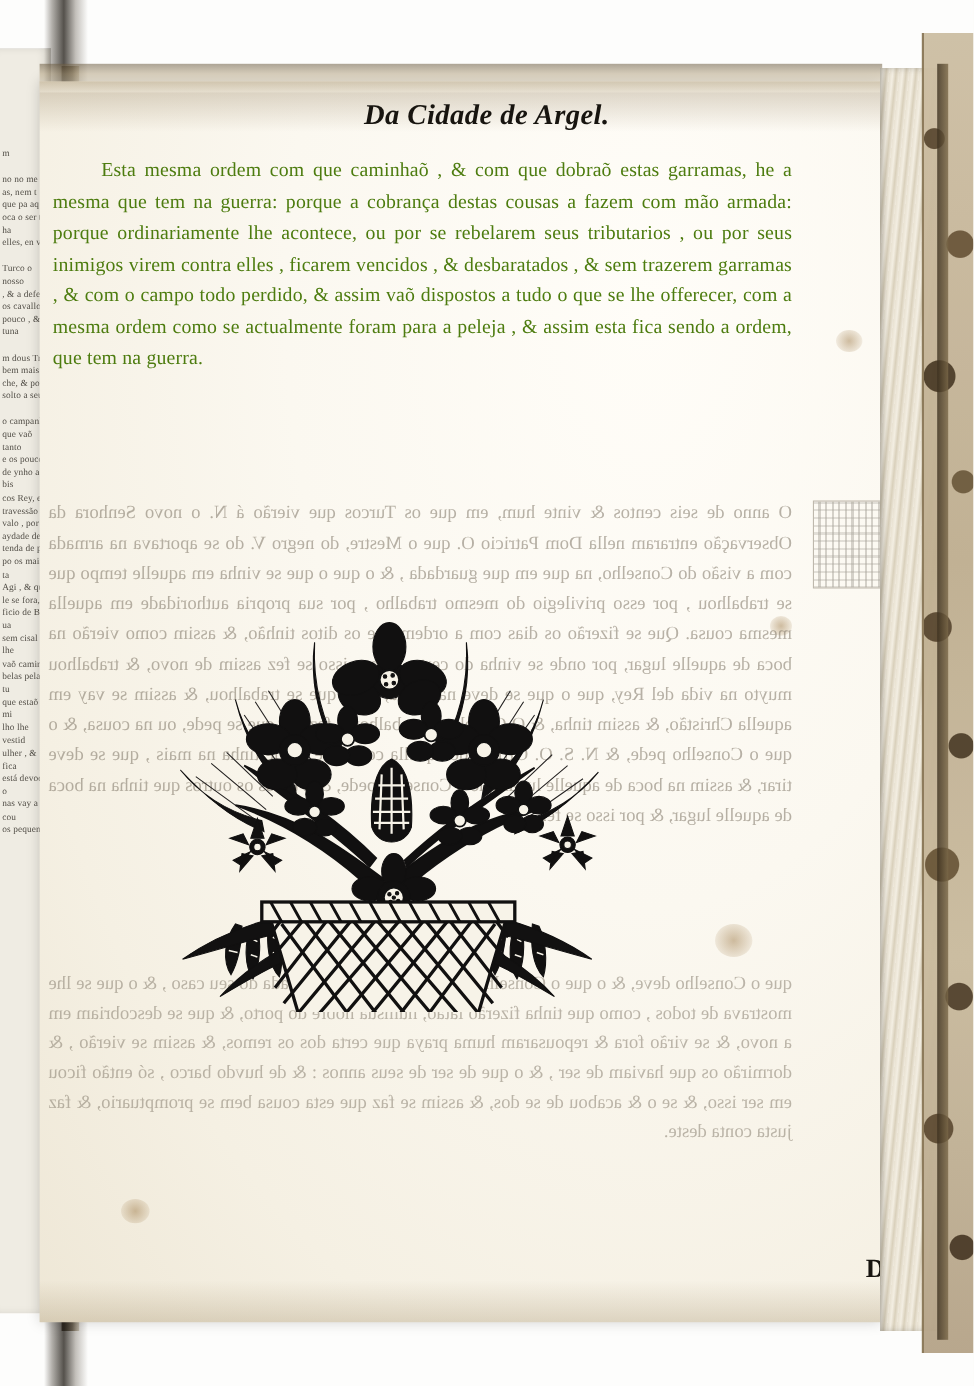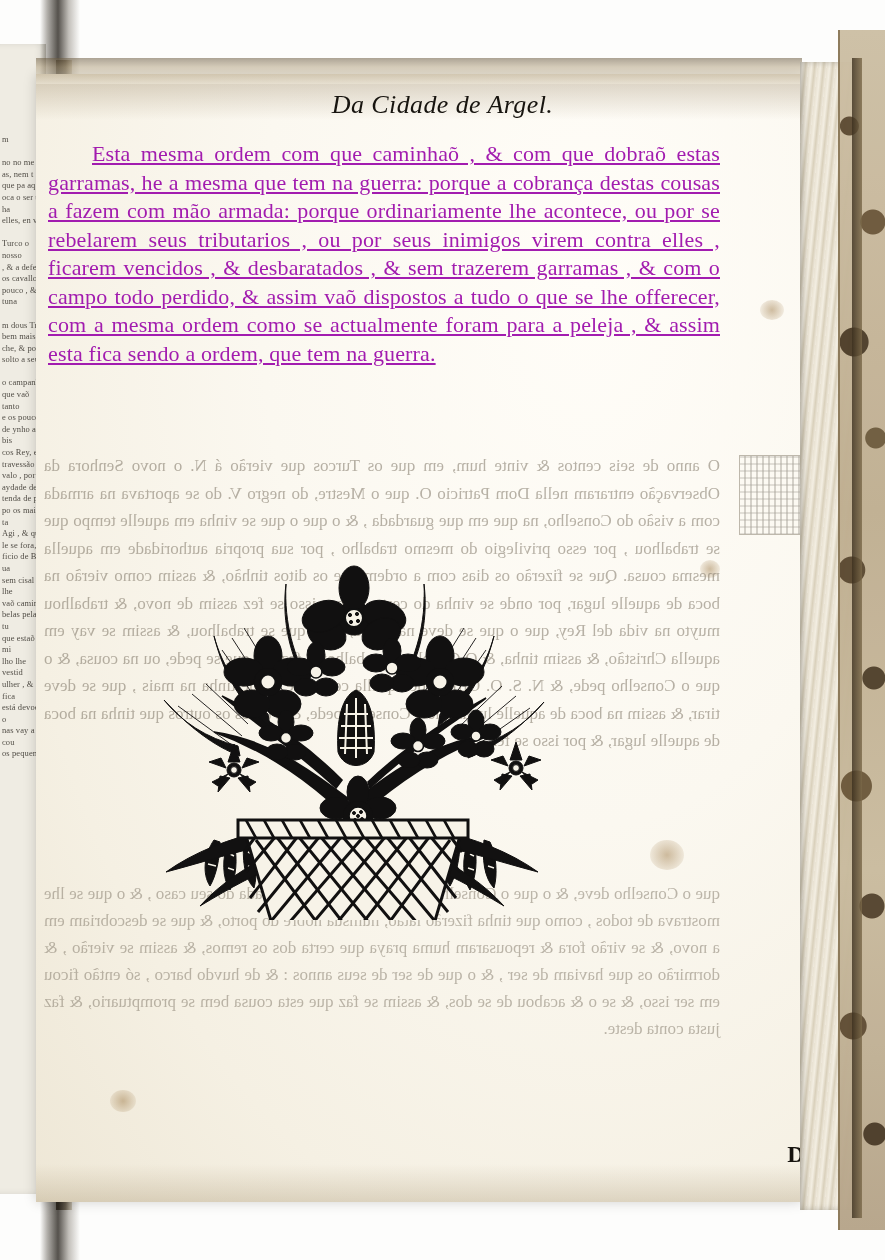--- a/index.html
+++ b/index.html
@@ -157,20 +157,21 @@
     background: linear-gradient(to right, #3b2f1e, #7b6949);
     opacity: 0.8;
   }
 
   
   .header {
     position: absolute;
     left: 0; right: 0;
     top: 90px;
     height: 34px;
+    font-weight: bold;
   }
   .running-title {
     position: absolute;
     left: 0; right: 0;
     text-align: center;
     font-style: italic;
     font-size: 26px;
     letter-spacing: 0.4px;
     color: #17140f;
     font-family: "Liberation Serif", serif;
@@ -182,27 +183,26 @@
     font-size: 24px;
     color: #17140f;
     letter-spacing: 1px;
   }
 
   .body-text {
     position: absolute;
     left: 48px;
     top: 140px;
     width: 672px;
-    font-size: 22px;
+    font-size: 18px;
     line-height: 28.5px;
-    color: #a21caf;
+    color: #4d7c0f;
     text-align: justify;
     letter-spacing: 0.15px;
     font-family: "Liberation Serif", serif;
-    text-decoration: underline;
   }
   .body-text .indent {
     display: inline-block;
     width: 44px;
   }
 
   
   .ghost {
     position: absolute;
     left: 44px;

